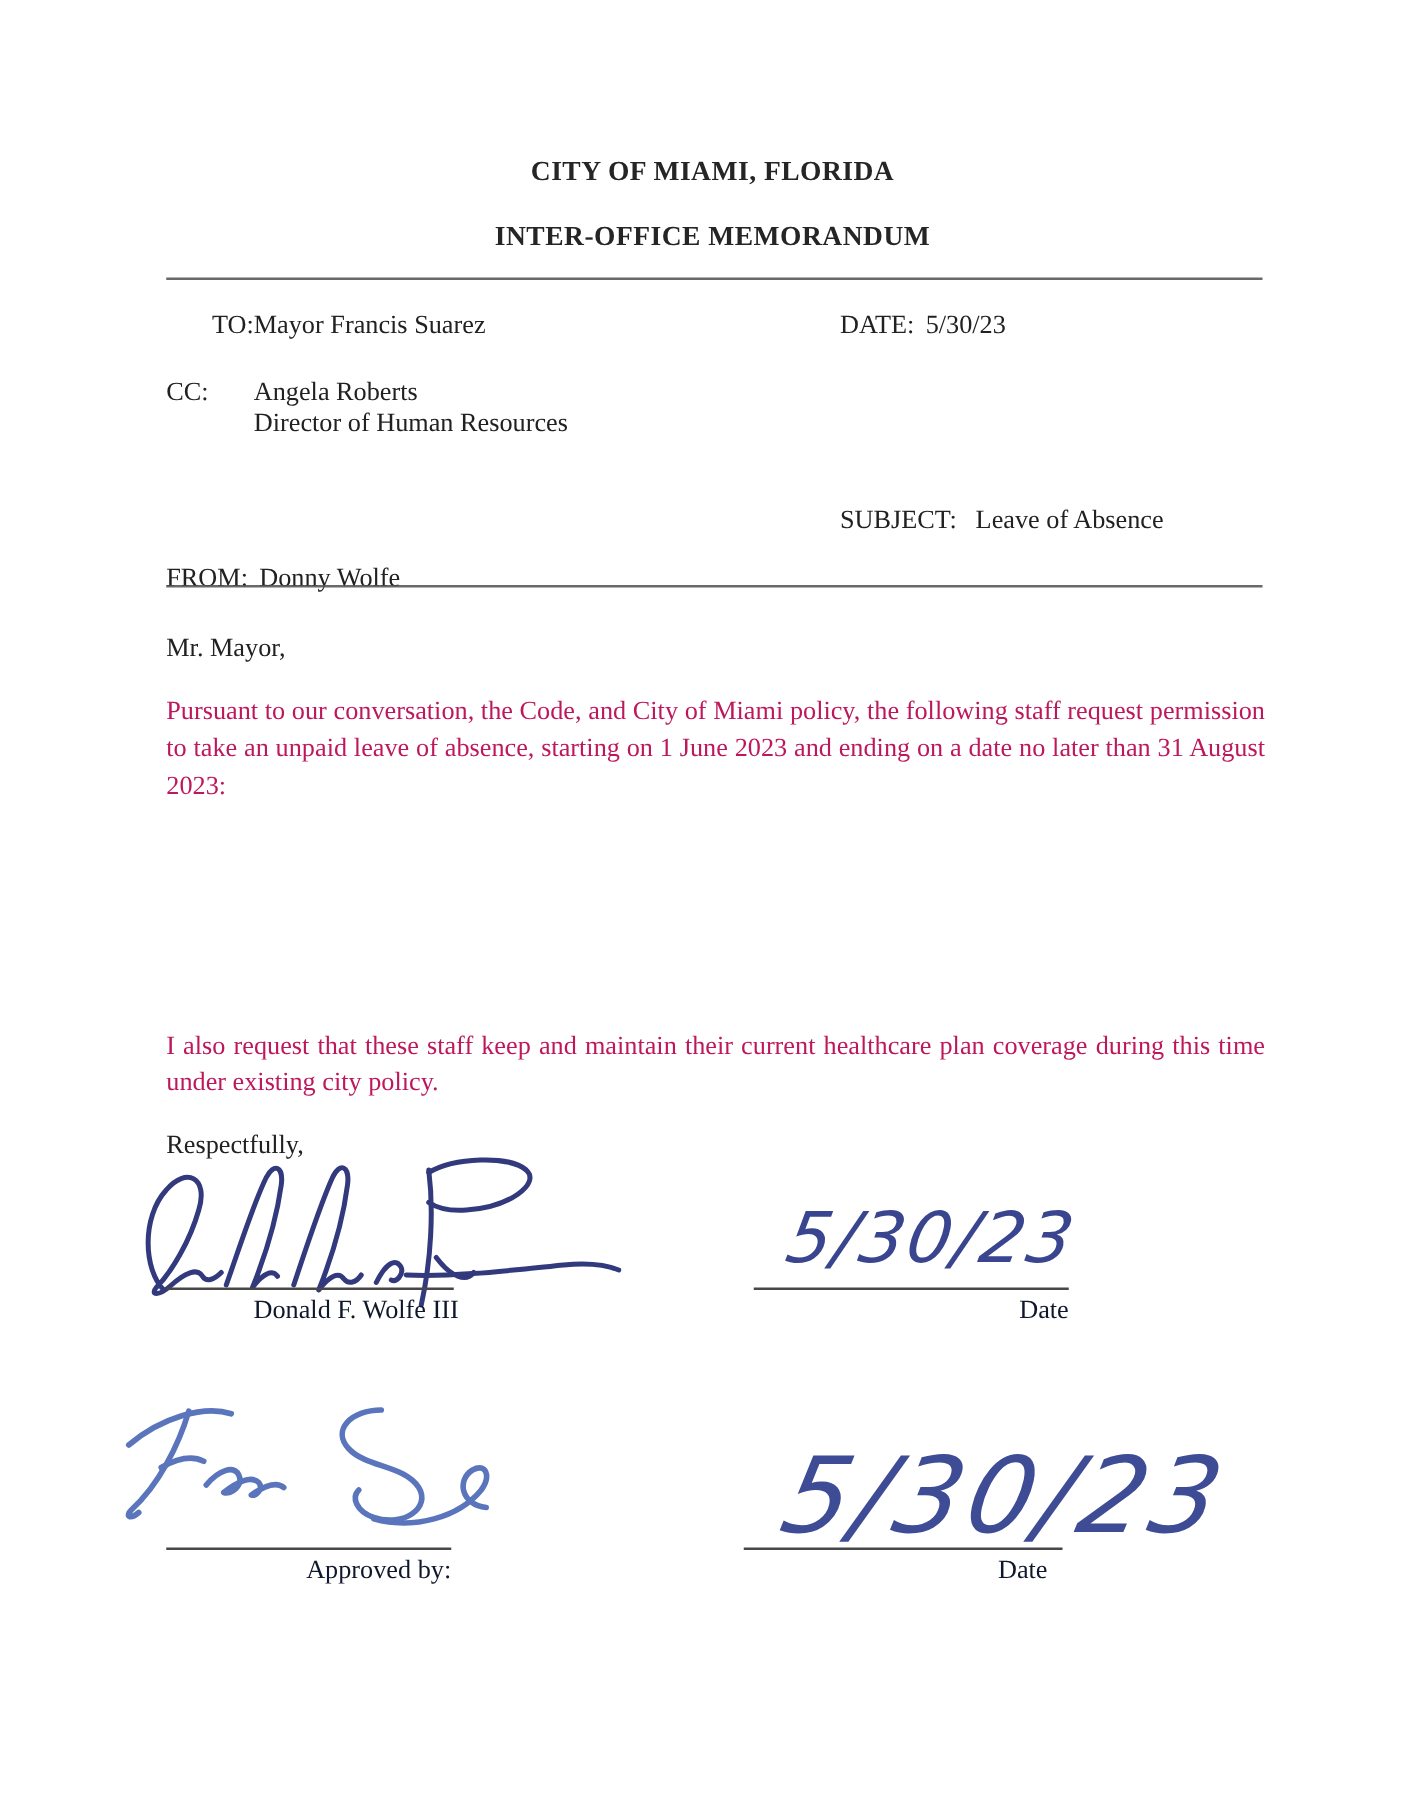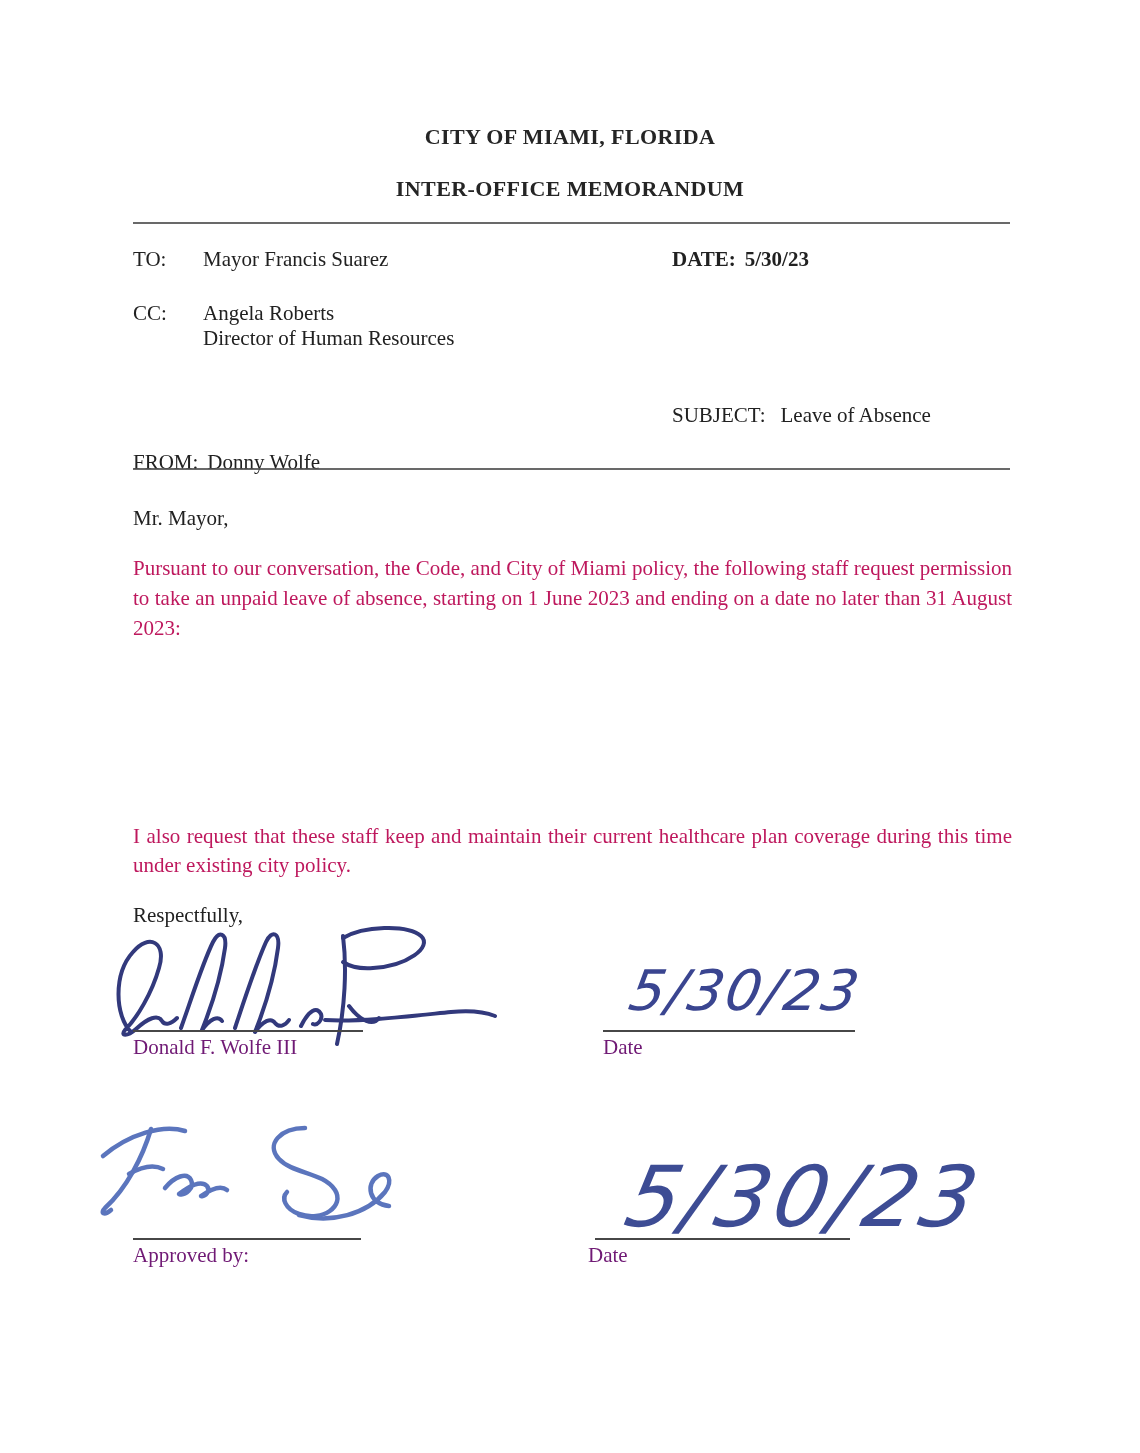--- a/index.html
+++ b/index.html
@@ -36,40 +36,40 @@
     padding-left:70px;
     font-size:21px;line-height:27.5px;color:#212121;
   }
   ul.staff li::before{
     content:"\2022";
     position:absolute;left:34px;top:0;
     font-size:22px;color:#222;
   }
   .sigarea{left:133px;top:930px;width:879px;height:523px;}
   .underline{position:absolute;height:2px;background:#474747;}
-  .siglabel{position:absolute;font-size:21px;color:#701a75;text-align:left;}
+  .siglabel{position:absolute;font-size:21px;color:#0f172a;text-align:right;}
   svg{display:block;overflow:visible;}
   .datefont{
     font-family:"DejaVu Sans", sans-serif;
     font-style:italic;
   }
 </style>
 </head>
 <body>
 
 <div class="page">
 
   <div class="abs title" style="top:124px;">CITY OF MIAMI, FLORIDA</div>
   <div class="abs title" style="top:176px;">INTER-OFFICE MEMORANDUM</div>
   <div class="abs rule" style="top:222px;left:133px;width:877px;"></div>
 
   <div class="abs txt meta-left" style="top:247px;">
-    <span class="label" style="width:70px;">TO:</span><span>Mayor Francis Suarez</span>
+    <span class="label" style="width:70px;text-align:right;">TO:</span><span>Mayor Francis Suarez</span>
   </div>
-  <div class="abs txt meta-right" style="top:247px;font-weight:bold;">
+  <div class="abs txt meta-right" style="top:247px;">
     <span>DATE:</span><span class="gap-s">5/30/23</span>
   </div>
 
   <div class="abs txt meta-left" style="top:301px;">
     <span class="label" style="width:70px;vertical-align:top;">CC:</span><span style="display:inline-block;vertical-align:top;"><span style="display:block;">Angela Roberts</span><span style="display:block;">Director of Human Resources</span></span>
   </div>
 
   <div class="abs txt meta-right" style="top:403px;">
     <span>SUBJECT:</span><span class="gap-m">Leave of Absence</span>
   </div>

